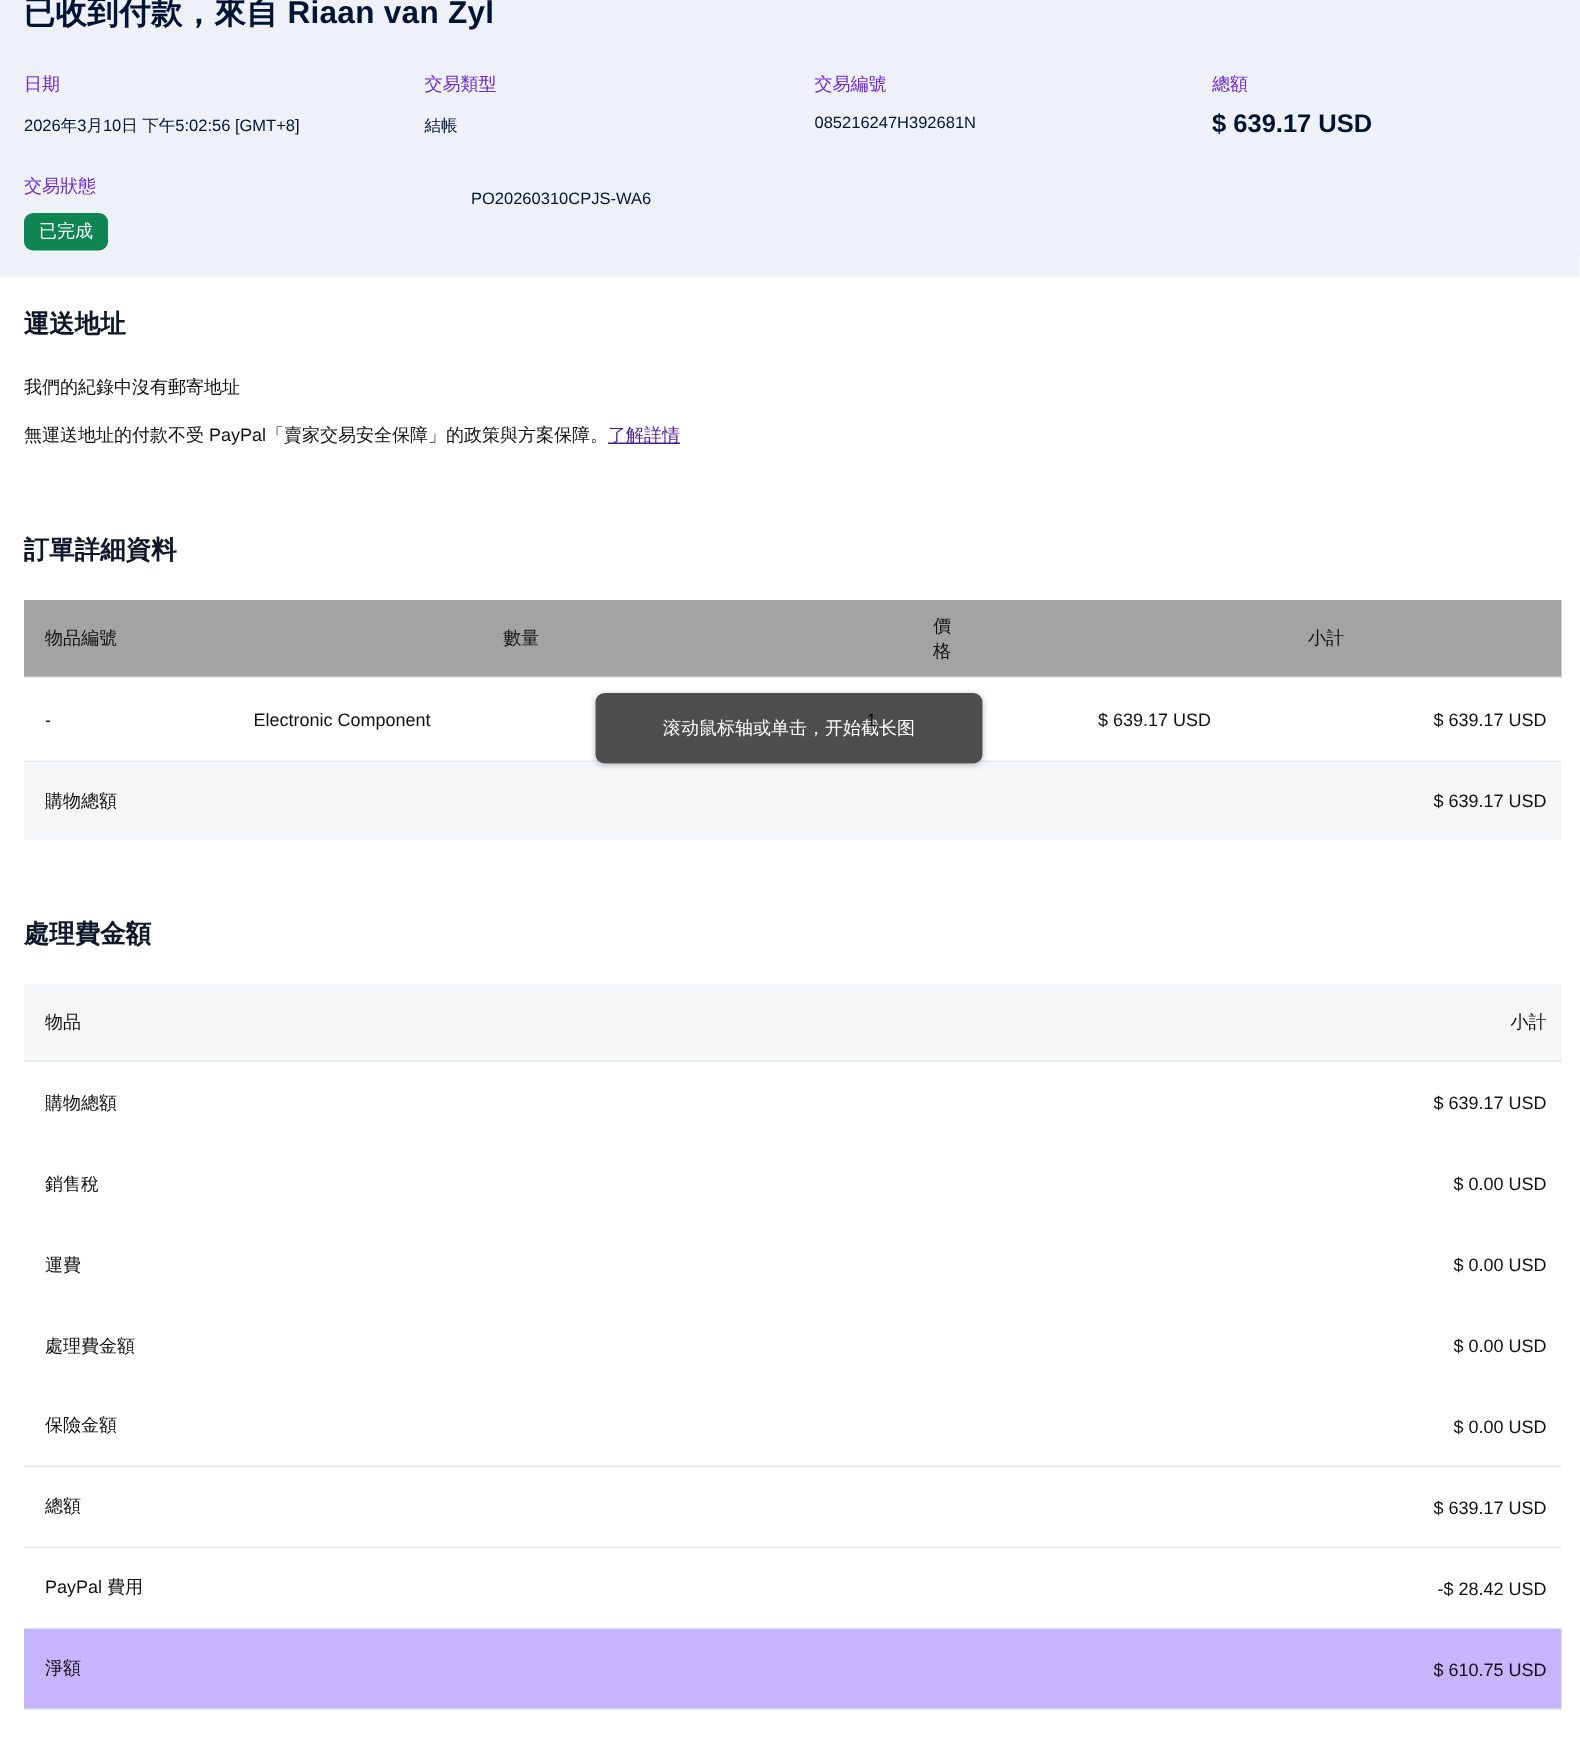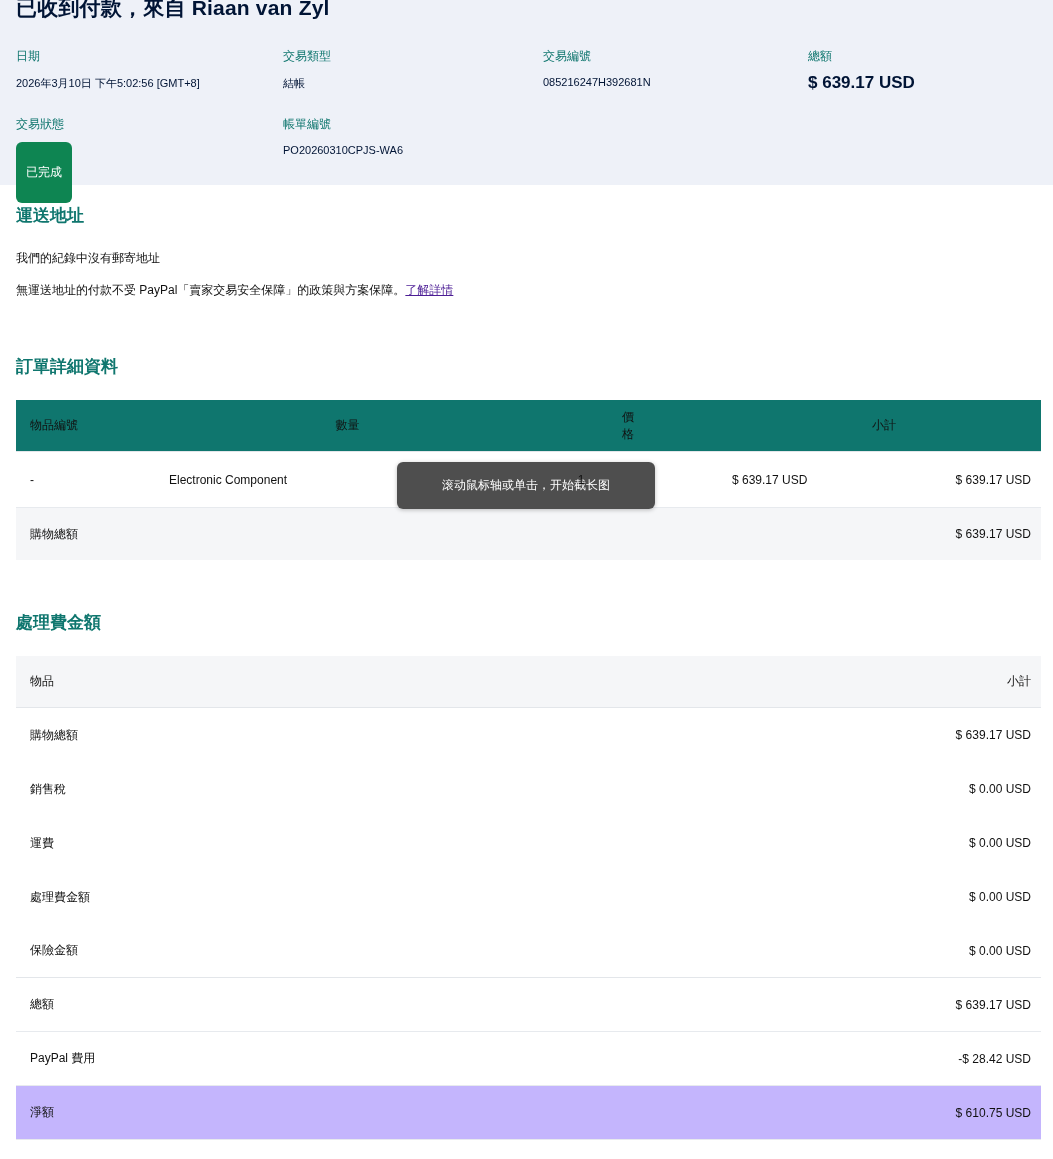--- a/index.html
+++ b/index.html
@@ -3,41 +3,41 @@
 <meta charset="utf-8">
 <style>
   * { margin:0; padding:0; box-sizing:border-box; }
   html,body { width:1053px; background:#fff; font-family:"Liberation Sans","DejaVu Sans",sans-serif; color:#111; }
   body { position:relative; height:1159px; overflow:hidden; }
 
   
   .header-band { background:#eef1f8; padding:0 16px 0 16px; height:191px; margin-top:2px; overflow:visible; }
   .page-title { font-size:21px; font-weight:600; color:#001435; margin-top:-8px; letter-spacing:.2px; white-space:nowrap; }
   .summary-grid { display:grid; grid-template-columns:267px 260px 265px 1fr; margin-top:26px; }
-  .field-label { font-size:12px; color:#0f766e; }
+  .field-label { font-size:12px; color:#6d28d9; }
   .field-value { font-size:11px; color:#001435; margin-top:11px; }
   .field-value.big { font-size:17px; font-weight:700; margin-top:8px; }
-  .summary-row2 { display:grid; grid-template-columns:267px 1fr; margin-top:23px; }
-  .status-badge { display:inline-block; margin-top:9px; background:#0e8552; color:#fff; font-size:12px; padding:22px 10px; border-radius:6px; }
+  .summary-row2 { display:grid; grid-template-columns:267px 1fr; margin-top:23px;gap:31px; }
+  .status-badge { display:inline-block; margin-top:9px; background:#0e8552; color:#fff; font-size:12px; padding:4px 10px; border-radius:6px; }
 
   
   .section { margin:0 12px 0 16px; }
-  .section-heading { font-size:17px; font-weight:600; color:#0f766e; }
+  .section-heading { font-size:17px; font-weight:600; color:#0f172a; }
   .ship-heading { margin-top:19px; }
   .ship-line1 { font-size:12px; margin-top:23px; }
   .ship-line2 { font-size:12px; margin-top:15px; }
   .learn-link { color:#4c1d95; text-decoration:underline; cursor:pointer; }
 
   .order-heading { margin-top:56px; }
   .amounts-heading { margin-top:51px; }
 
   
   .tbl { margin-top:22px; }
   .order-grid { display:grid; grid-template-columns:153px 357px 110px 270px 1fr; align-items:center; }
-  .og-head { background:#0f766e; height:52px; border-bottom:1px solid #e3e6ea; }
+  .og-head { background:#a3a3a3; height:52px; border-bottom:1px solid #e3e6ea; }
   .og-row { background:#fff; height:56px; border-bottom:1px solid #e7eaee; }
   .og-total { background:#f5f6f8; height:52px; }
   .cell { font-size:12px; color:#111; }
   .c1 { padding-left:14px; }
   .c3 { text-align:center; }
   .c4 { padding-left:96px; }
   .c5 { text-align:right; padding-right:10px; }
   .qty-val { position:relative; z-index:20; }
 
   .amt-grid { display:grid; grid-template-columns:1fr 1fr; align-items:center; }
@@ -77,21 +77,20 @@
       <div class="field-value big">$ 639.17 USD</div>
     </div>
   </div>
 
   <div class="summary-row2">
     <div>
       <div class="field-label">交易狀態</div>
       <span class="status-badge">已完成</span>
     </div>
     <div>
-      <div class="field-label">帳單編號</div>
       <div class="field-value">PO20260310CPJS-WA6</div>
     </div>
   </div>
 </div>
 
 <div class="section">
   <div class="section-heading ship-heading">運送地址</div>
   <div class="ship-line1">我們的紀錄中沒有郵寄地址</div>
   <div class="ship-line2"><span>無運送地址的付款不受 PayPal「賣家交易安全保障」的政策與方案保障。</span><a class="learn-link">了解詳情</a></div>
 </div>

